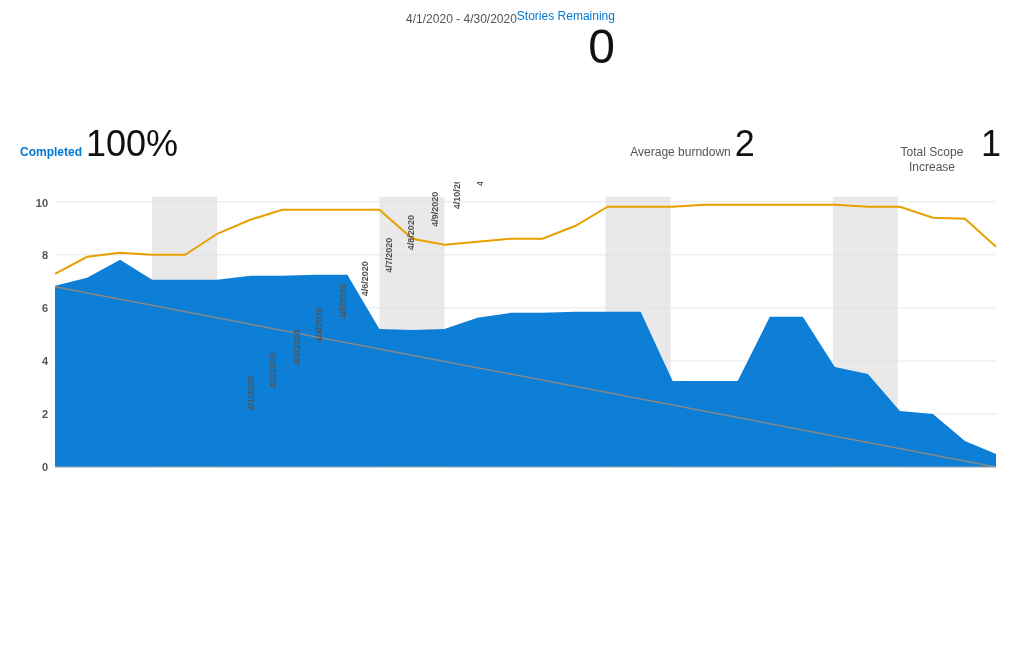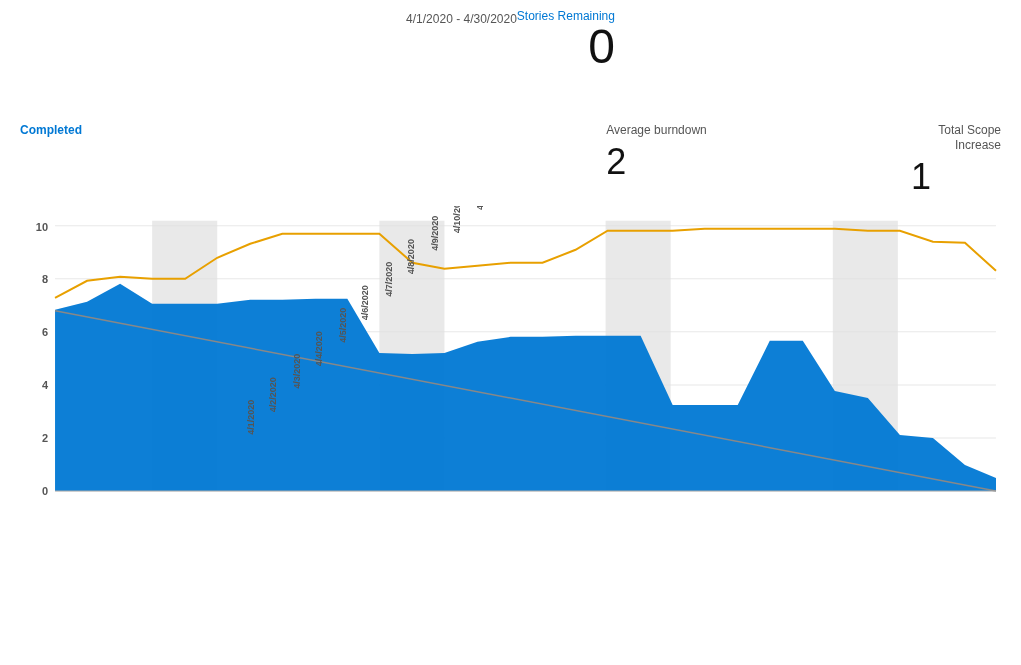--- a/index.html
+++ b/index.html
@@ -45,21 +45,20 @@
     .metrics-row {
       display: flex;
       justify-content: space-between;
       align-items: baseline;
       margin-bottom: 8px;
     }
     .metric {
       display: flex;
       align-items: baseline;
       gap: 4px;
-      flex-direction: column;
     }
     .metric .label {
       font-size: 12px;
       color: #555;
     }
     .metric .value {
       font-size: 36px;
       font-weight: 300;
       color: #111;
     }
@@ -83,27 +82,28 @@
     <div class="date-range">4/1/2020 - 4/30/2020</div>
     <div class="stories-remaining">
       <div class="label">Stories Remaining</div>
       <div class="value">0</div>
     </div>
   </div>
 
   <div class="metrics-row">
     <div class="metric completed">
       <span class="label">Completed</span>
+      <span class="value">100%</span>
     </div>
     <div class="metric" style="margin-left: 320px; margin-top: 48px;">
       <span class="label">Average burndown</span>
       <span class="value">2</span>
     </div>
     <div class="metric">
-      <span class="label" style="text-align:right;max-width:90px;line-height:1.2;">Total Scope Increase</span>
+      <span class="label" style="text-align:center;max-width:90px;line-height:1.2;">Total Scope Increase</span>
       <span class="value">1</span>
     </div>
   </div>
 
   <div class="chart-area">
     <svg width="100%" height="100%" viewBox="0 0 980 510">
 
       <text x="28" y="15" font-size="11" fill="#555" text-anchor="end">10</text>
       <text x="28" y="67" font-size="11" fill="#555" text-anchor="end">8</text>
       <text x="28" y="120" font-size="11" fill="#555" text-anchor="end">6</text>

